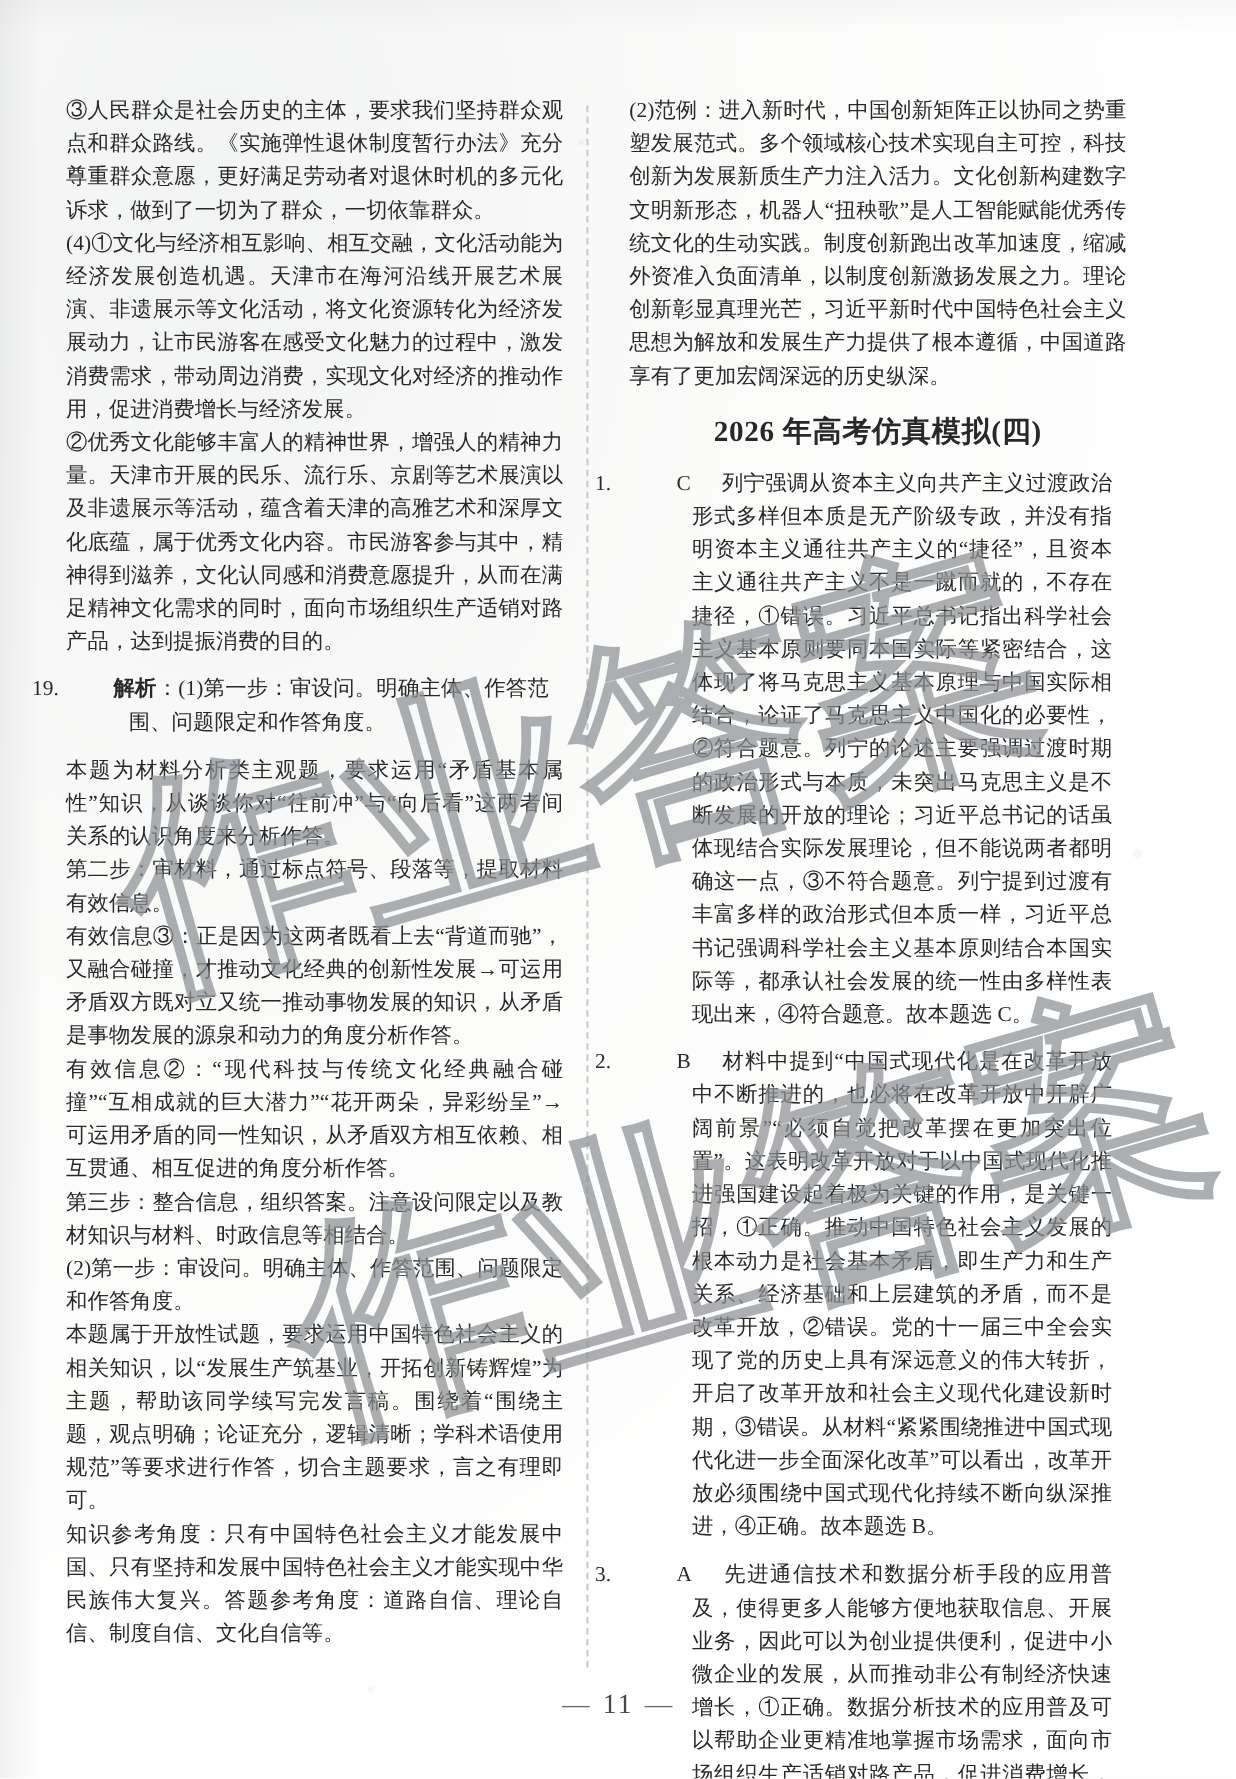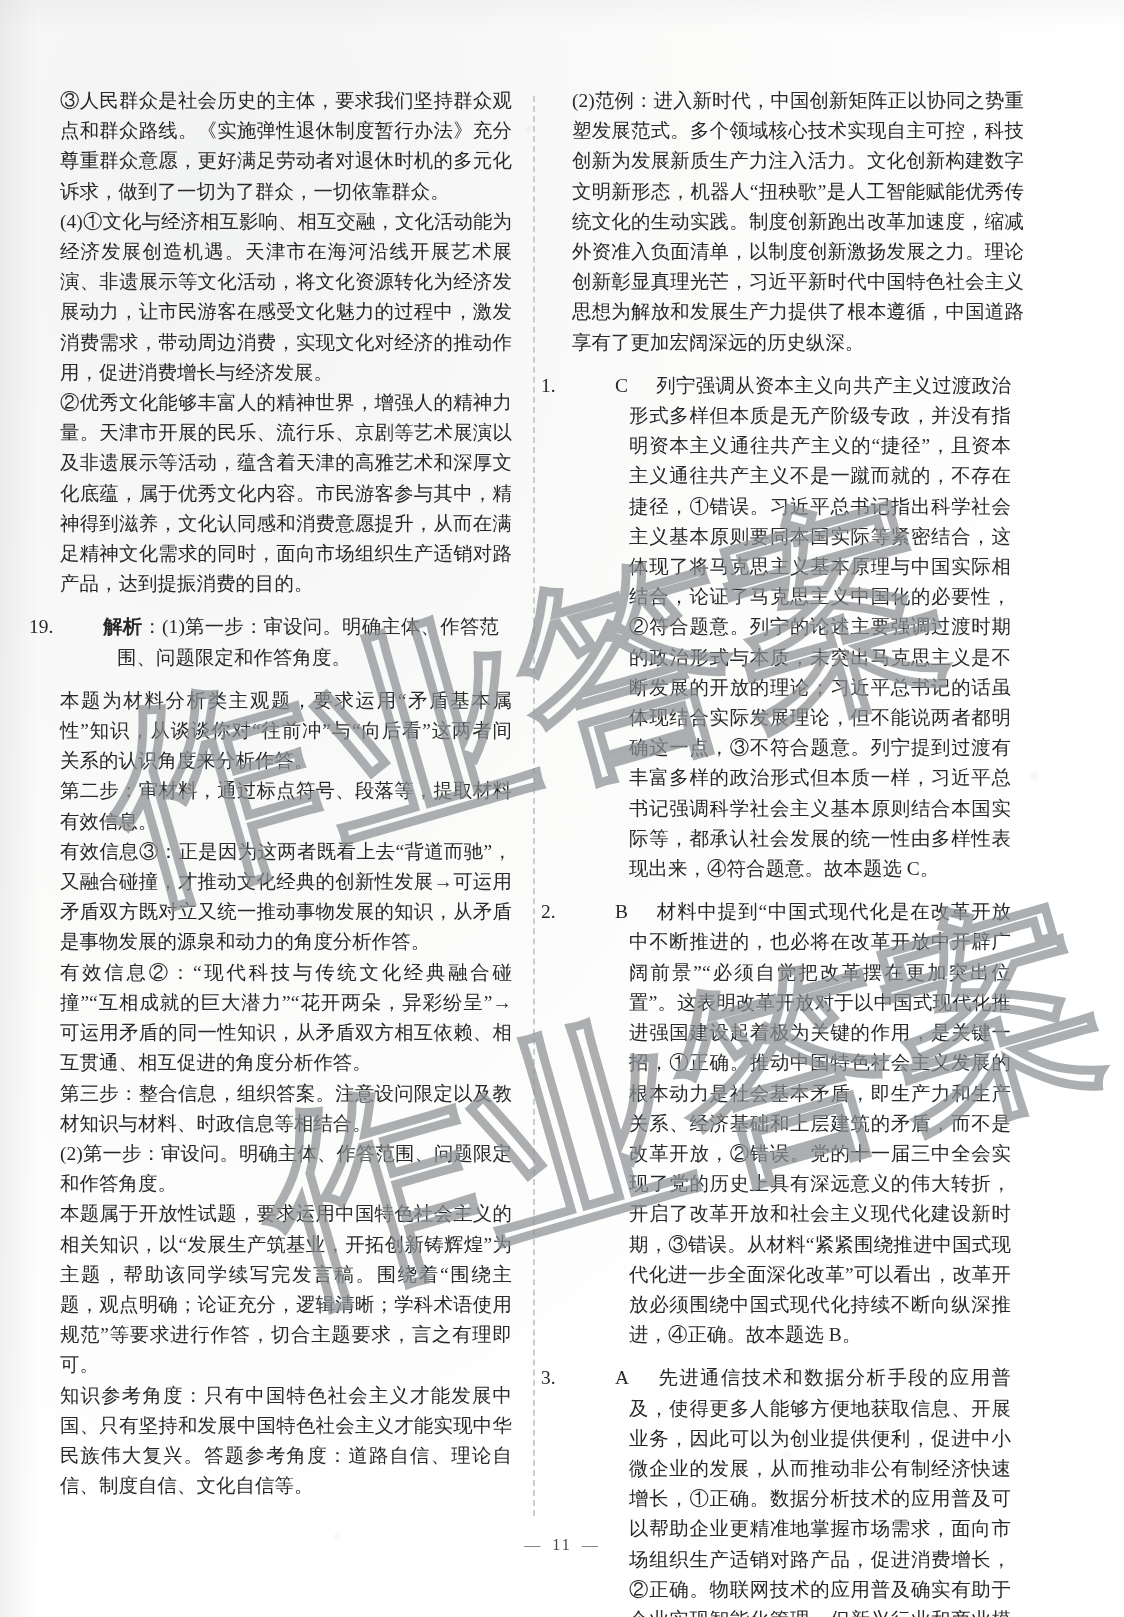--- a/index.html
+++ b/index.html
@@ -131,21 +131,21 @@
     font-family: "Liberation Serif", "DejaVu Serif", serif;
   }
 
   
   .footer {
     position: absolute;
     left: 0;
     top: 1536px;
     width: 1124px;
     text-align: center;
-    font-size: 16px;
+    font-size: 25px;
     letter-spacing: 2px;
     color: #4a4a4a;
     z-index: 2;
     font-family: "Liberation Serif", serif;
   }
   .footer .dash { color: #6d6d6d; padding: 0 10px; }
 
   
   .columns, .footer { filter: contrast(1.03) saturate(.9); }
 </style>
@@ -189,20 +189,21 @@
       <p class="hang">(2)第一步：审设问。明确主体、作答范围、问题限定和作答角度。</p>
       <p class="hang">本题属于开放性试题，要求运用中国特色社会主义的相关知识，以“发展生产筑基业，开拓创新铸辉煌”为主题，帮助该同学续写完发言稿。围绕着“围绕主题，观点明确；论证充分，逻辑清晰；学科术语使用规范”等要求进行作答，切合主题要求，言之有理即可。</p>
       <p class="hang">知识参考角度：只有中国特色社会主义才能发展中国、只有坚持和发展中国特色社会主义才能实现中华民族伟大复兴。答题参考角度：道路自信、理论自信、制度自信、文化自信等。</p>
 
     </div>
 
     <div class="col col-right">
 
       <p class="para">(2)范例：进入新时代，中国创新矩阵正以协同之势重塑发展范式。多个领域核心技术实现自主可控，科技创新为发展新质生产力注入活力。文化创新构建数字文明新形态，机器人“扭秧歌”是人工智能赋能优秀传统文化的生动实践。制度创新跑出改革加速度，缩减外资准入负面清单，以制度创新激扬发展之力。理论创新彰显真理光芒，习近平新时代中国特色社会主义思想为解放和发展生产力提供了根本遵循，中国道路享有了更加宏阔深远的历史纵深。</p>
 
+      <h2 class="section-title">2026 年高考仿真模拟(四)</h2>
 
       <p class="item">
         <span class="num">1.</span><span class="ans-letter">C</span><span class="lead-gap"></span><span>列宁强调从资本主义向共产主义过渡政治形式多样但本质是无产阶级专政，并没有指明资本主义通往共产主义的“捷径”，且资本主义通往共产主义不是一蹴而就的，不存在捷径，①错误。习近平总书记指出科学社会主义基本原则要同本国实际等紧密结合，这体现了将马克思主义基本原理与中国实际相结合，论证了马克思主义中国化的必要性，②符合题意。列宁的论述主要强调过渡时期的政治形式与本质，未突出马克思主义是不断发展的开放的理论；习近平总书记的话虽体现结合实际发展理论，但不能说两者都明确这一点，③不符合题意。列宁提到过渡有丰富多样的政治形式但本质一样，习近平总书记强调科学社会主义基本原则结合本国实际等，都承认社会发展的统一性由多样性表现出来，④符合题意。故本题选 C。</span>
       </p>
 
       <p class="item">
         <span class="num">2.</span><span class="ans-letter">B</span><span class="lead-gap"></span><span>材料中提到“中国式现代化是在改革开放中不断推进的，也必将在改革开放中开辟广阔前景”“必须自觉把改革摆在更加突出位置”。这表明改革开放对于以中国式现代化推进强国建设起着极为关键的作用，是关键一招，①正确。推动中国特色社会主义发展的根本动力是社会基本矛盾，即生产力和生产关系、经济基础和上层建筑的矛盾，而不是改革开放，②错误。党的十一届三中全会实现了党的历史上具有深远意义的伟大转折，开启了改革开放和社会主义现代化建设新时期，③错误。从材料“紧紧围绕推进中国式现代化进一步全面深化改革”可以看出，改革开放必须围绕中国式现代化持续不断向纵深推进，④正确。故本题选 B。</span>
       </p>
 
       <p class="item">

